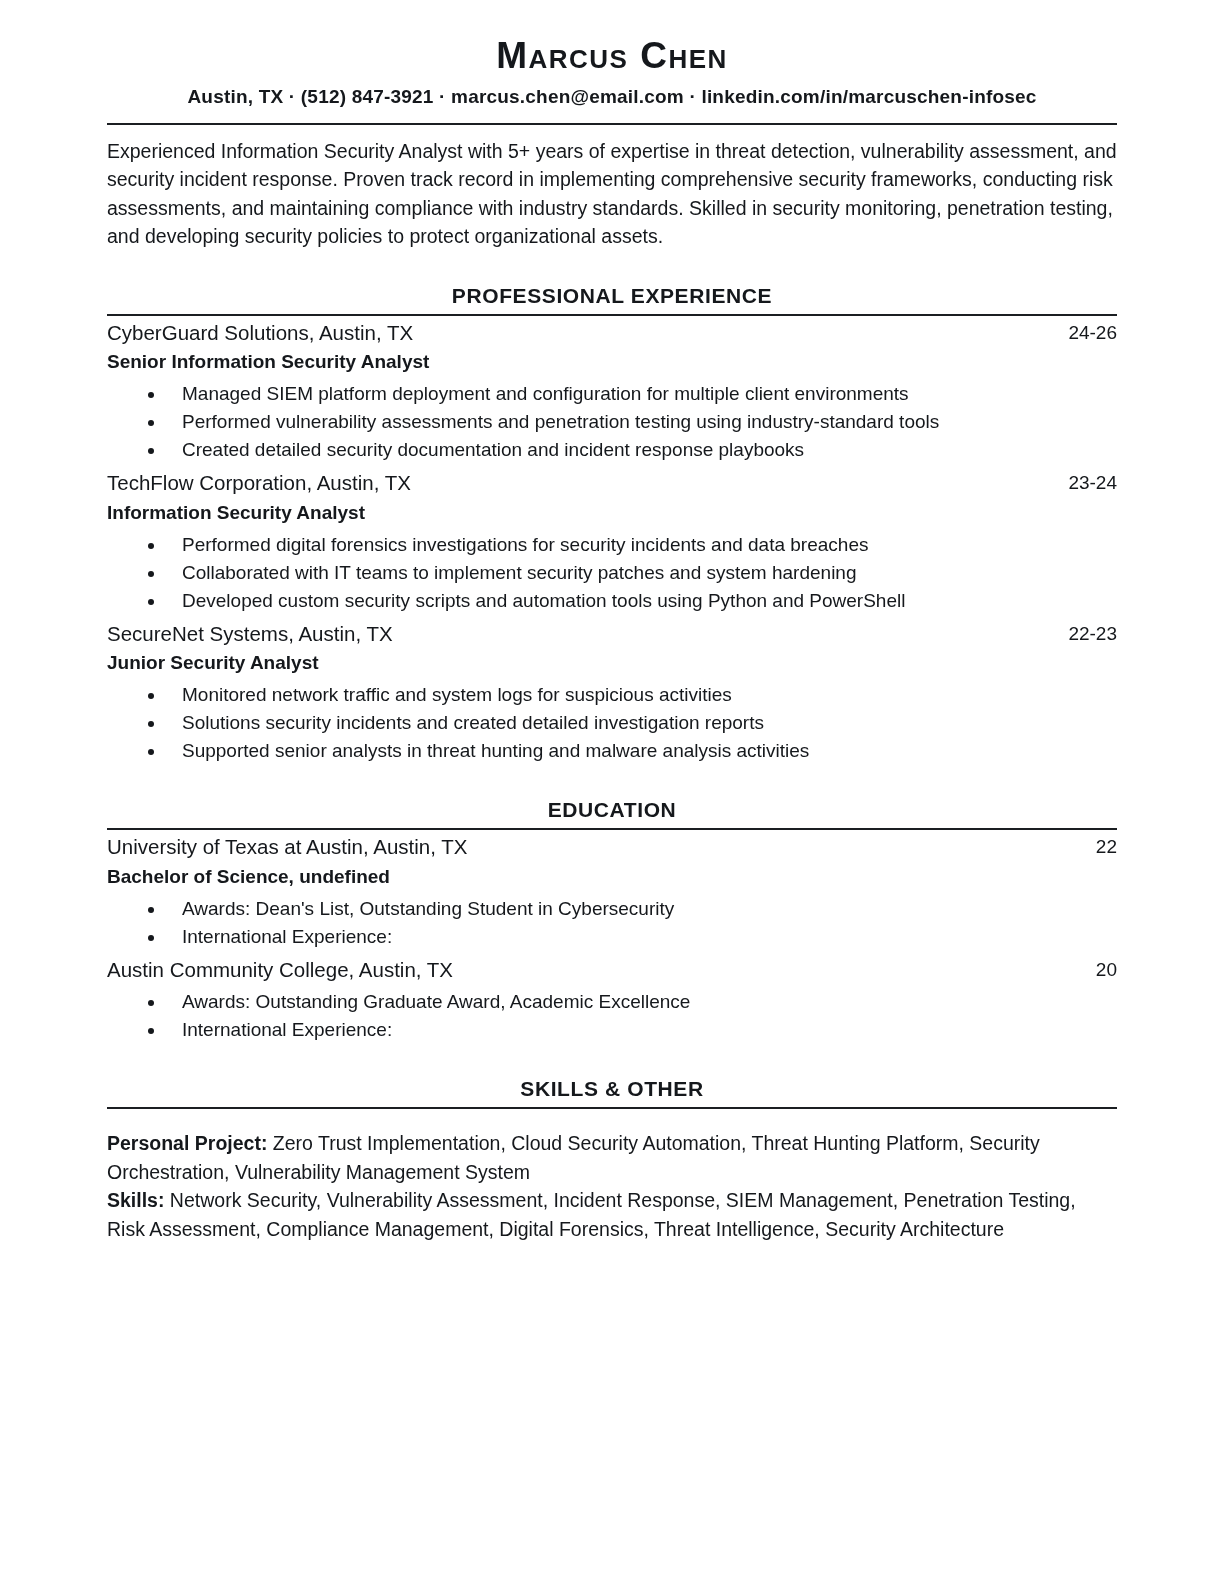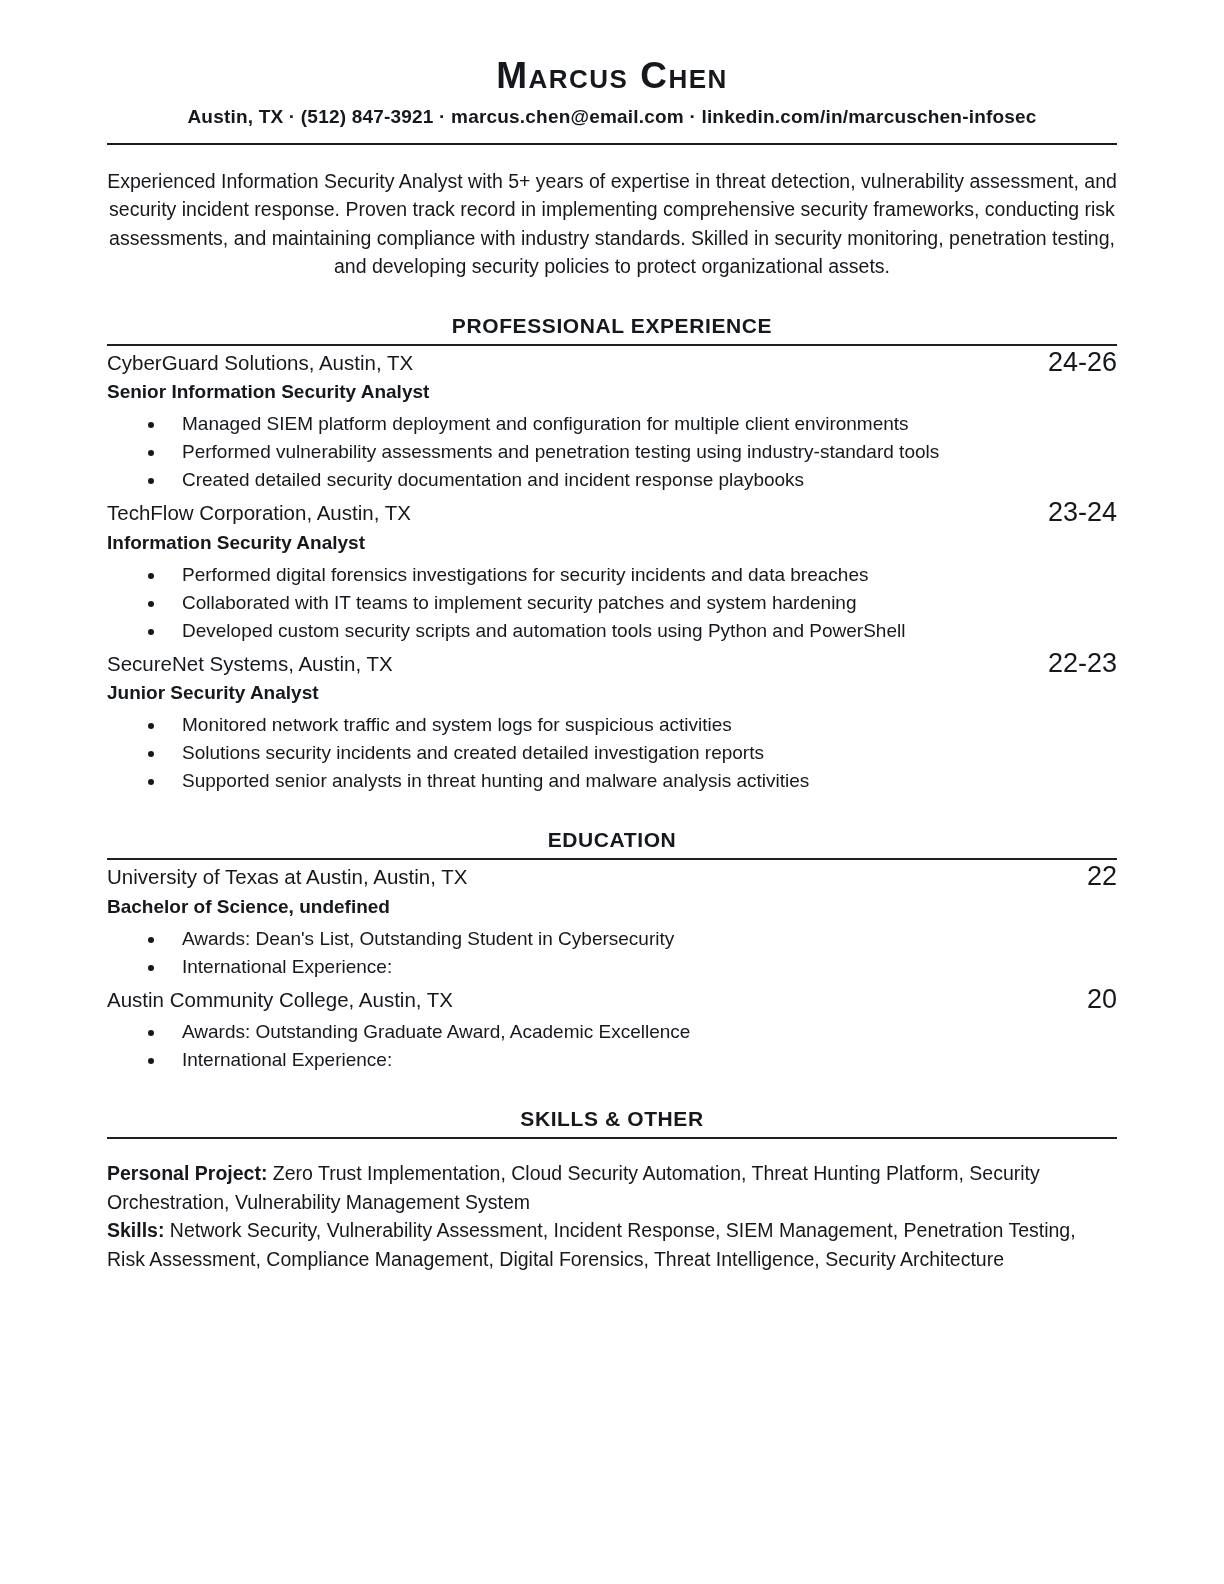--- a/index.html
+++ b/index.html
@@ -10,21 +10,21 @@
   body {
     width: 1224px;
     height: 1584px;
     font-family: "Liberation Sans", sans-serif;
     color: #15181c;
     -webkit-font-smoothing: antialiased;
   }
   .page {
     width: 1010px;
     margin: 0 auto;
-    padding-top: 56px;
+    padding-top: 36px;
   }
 
   
   .name {
     text-align: center;
     font-size: 37px;
     font-weight: 700;
     font-variant: small-caps;
     letter-spacing: 1.5px;
     line-height: 1.1;
@@ -37,22 +37,21 @@
     font-weight: bold;
   }
   .header-rule {
     border: none;
     border-top: 2.5px solid #1b1e22;
     margin: 15px 0 0 0;
   }
 
   
   .summary {
-    margin-top: 22px;
-    text-align: center;
+    margin-top: 12px;
     font-size: 19.5px;
     line-height: 28.5px;
   }
 
   
   .section {
     margin-top: 32px;
   }
   .section-title {
     text-align: center;
@@ -69,21 +68,21 @@
 
   
   .entry-head {
     display: flex;
     justify-content: space-between;
     align-items: center;
     font-size: 20.5px;
     line-height: 29.5px;
   }
   .entry-dates {
-    font-size: 27px;
+    font-size: 19px;
     white-space: nowrap;
   }
   .entry-role {
     font-size: 19px;
     font-weight: 700;
     line-height: 29px;
   }
   ul.bullets {
     margin: 4px;
     padding: 0 0 0 55px;

